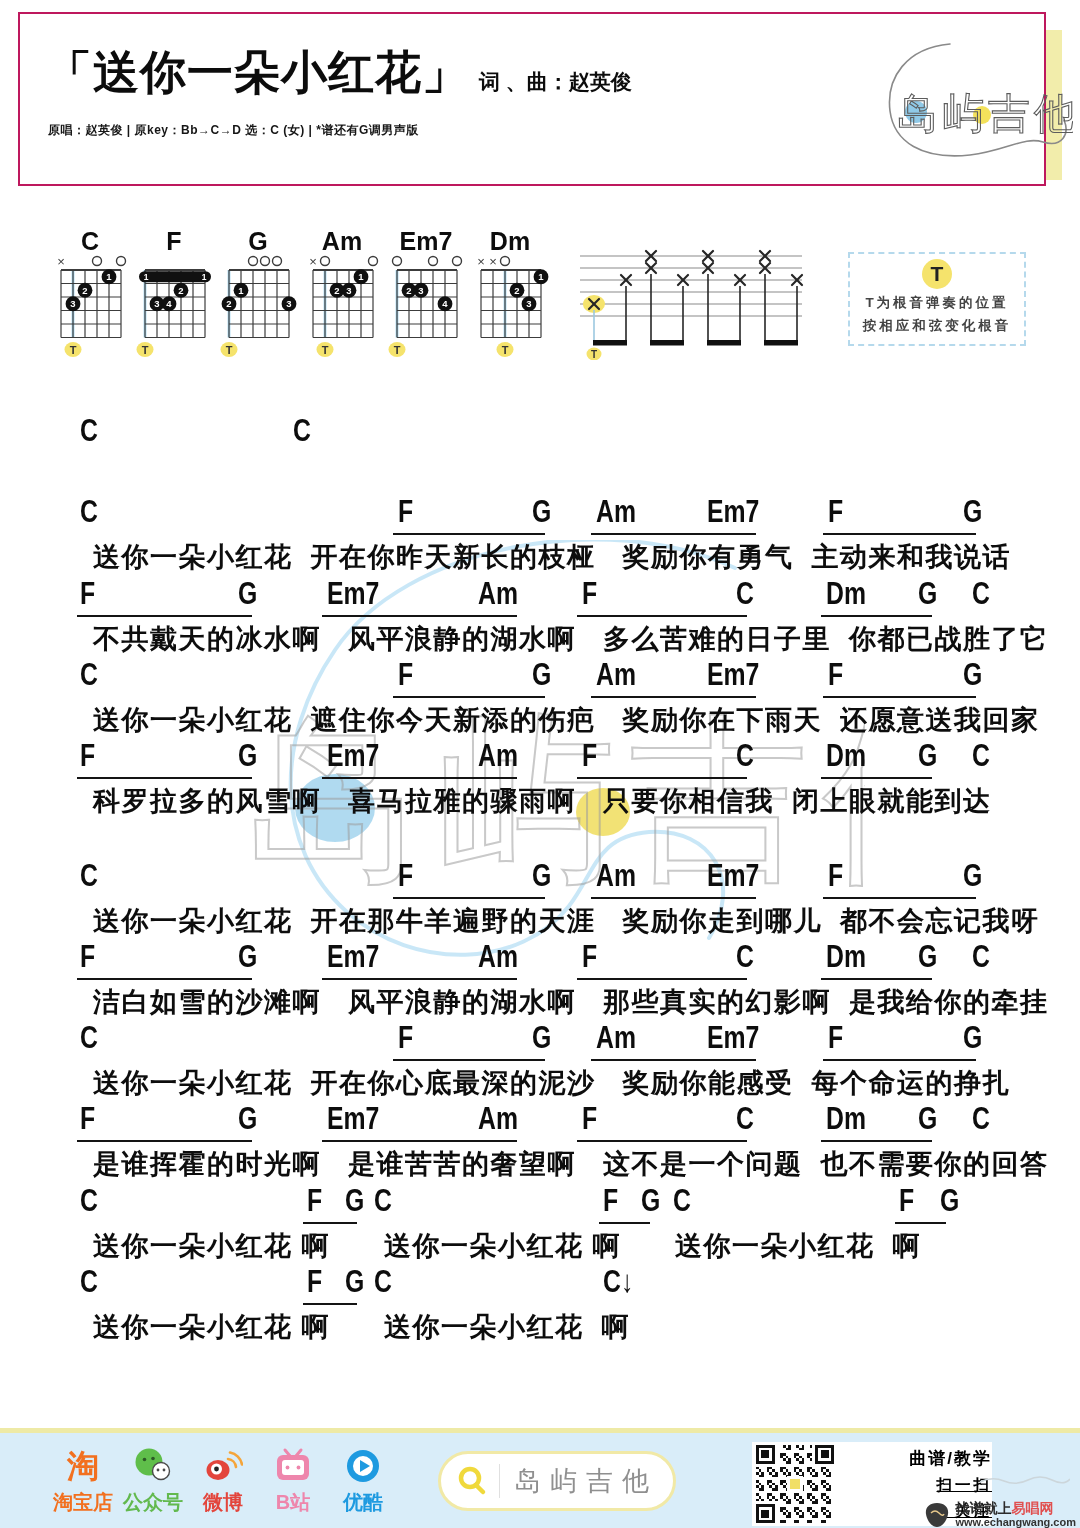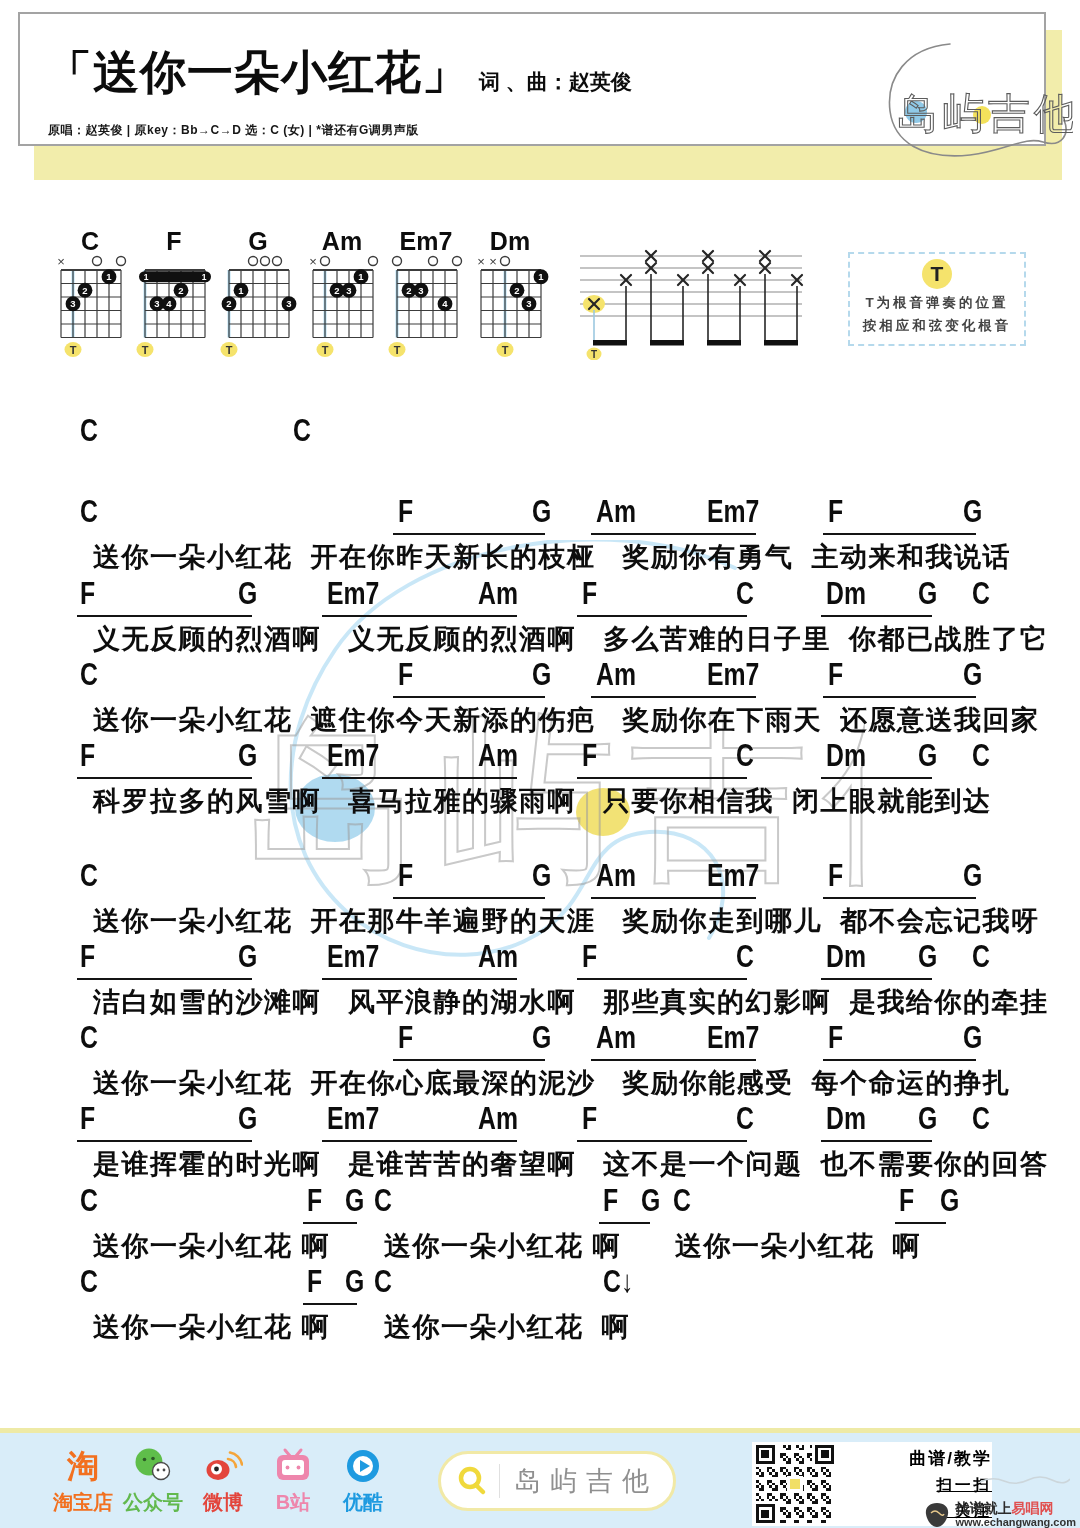--- a/index.html
+++ b/index.html
@@ -2,22 +2,22 @@
 <html><head>
 <meta charset="utf-8">
 <style>
   html,body{margin:0;padding:0;}
   body{
     width:1080px;height:1528px;position:relative;overflow:hidden;
     background:#ffffff;font-family:"Liberation Sans","DejaVu Sans",sans-serif;color:#111;
   }
   
   .hdr-shadow{position:absolute;left:34px;top:30px;width:1028px;height:150px;background:#f2edab;}
-  .hdr-card{position:absolute;left:18px;top:12px;width:1028px;height:134px;background:#fff;
-    border:2px solid #a3a3a3;box-sizing:border-box;}
+  .hdr-card{position:absolute;left:18px;top:12px;width:1028px;height:174px;background:#fff;
+    border:2px solid #be185d;box-sizing:border-box;}
   .hdr-title-row{position:absolute;left:26px;top:28px;display:flex;align-items:flex-end;gap:10px;}
   .song-title{font-size:46px;font-weight:bold;letter-spacing:1px;color:#0c0c0c;}
   .song-credits{font-size:21px;font-weight:bold;padding-bottom:8px;color:#0c0c0c;}
   .hdr-meta{position:absolute;left:28px;top:108px;font-size:12px;font-weight:bold;color:#161616;letter-spacing:.5px;}
   .logo-svg{position:absolute;left:858px;top:22px;}
   
   .diagrams{position:absolute;left:48px;top:228px;display:flex;}
   .tab-svg{position:absolute;left:576px;top:244px;}
   .tip-box{position:absolute;left:848px;top:252px;width:178px;height:94px;background:#fff;
     border:2px dashed #b5d9ec;box-sizing:border-box;text-align:center;}
@@ -323,21 +323,21 @@
       <span class="chord" style="left: 478px;">Am</span>
       <span class="chord" style="left: 582px;">F</span>
       <span class="chord" style="left: 736px;">C</span>
       <span class="chord" style="left: 826px;">Dm</span>
       <span class="chord" style="left: 918px;">G</span>
       <span class="chord" style="left: 972px;">C</span>
       <div class="ul" style="left: 77px; width: 175px;"></div>
       <div class="ul" style="left: 322px; width: 195px;"></div>
       <div class="ul" style="left: 577px; width: 170px;"></div>
       <div class="ul" style="left: 821px; width: 111px;"></div>
-      <div class="lyric">义无反顾的烈酒啊   义无反顾的烈酒啊   多么苦难的日子里  你都已战胜了它</div>
+      <div class="lyric">不共戴天的冰水啊   风平浪静的湖水啊   多么苦难的日子里  你都已战胜了它</div>
     </div>
     <div class="pair" style="top: 657px;">
       <span class="chord" style="left: 80px;">C</span>
       <span class="chord" style="left: 398px;">F</span>
       <span class="chord" style="left: 532px;">G</span>
       <span class="chord" style="left: 596px;">Am</span>
       <span class="chord" style="left: 707px;">Em7</span>
       <span class="chord" style="left: 828px;">F</span>
       <span class="chord" style="left: 963px;">G</span>
       <div class="ul" style="left: 393px; width: 152px;"></div>

